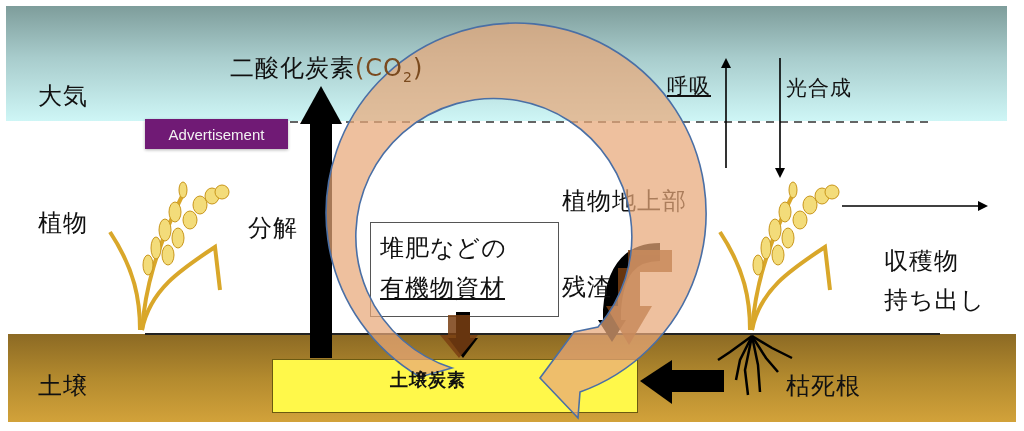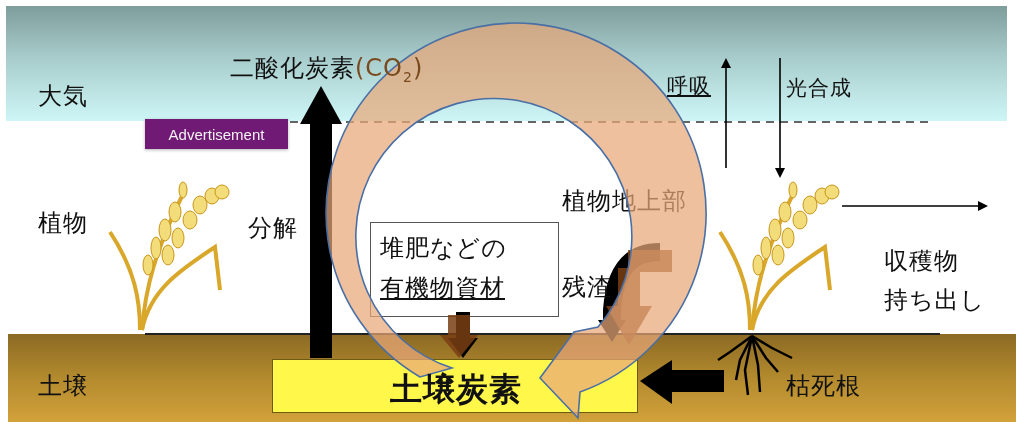--- a/index.html
+++ b/index.html
@@ -9,21 +9,21 @@
          background:linear-gradient(180deg,#7e9d9b 0%,#a8cccc 45%,#cef6f6 100%); }
   .soil { position:absolute; left:8px; top:334px; width:1008px; height:88px;
           background:linear-gradient(180deg,#8c6a24 0%,#b38a2e 50%,#d2a23a 100%); }
   .lbl { position:absolute; font-size:24px; color:#111; white-space:nowrap; letter-spacing:1px; }
   .lbl-sm { font-size:21px; }
   .ad { position:absolute; left:145px; top:119px; width:143px; height:30px; background:#701a75;
         color:#f2f2f2; font-family:"Liberation Sans", sans-serif; font-size:15px;
         display:flex; align-items:center; justify-content:center; box-shadow:0 1px 3px rgba(0,0,0,.3); z-index:20; }
   .soilcarbon { position:absolute; left:272px; top:359px; width:364px; height:52px; background:#fff84a;
                 border:1px solid #6b5a10; }
-  .sc-text { position:absolute; left:390px; top:368px; font-size:32px; font-weight:bold; color:#111; z-index:12; letter-spacing:1px; }
+  .sc-text { position:absolute; left:390px; top:368px; font-size:18px; font-weight:bold; color:#111; z-index:12; letter-spacing:1px; }
   .compost-box { position:absolute; left:370px; top:222px; width:187px; height:93px; background:#fff;
                  border:1px solid #555; }
   svg.overlay { position:absolute; left:0; top:0; z-index:10; }
   .top { z-index:15; }
 </style>
 </head>
 <body>
 
 <div class="sky"></div>
 <div class="soil"></div>

